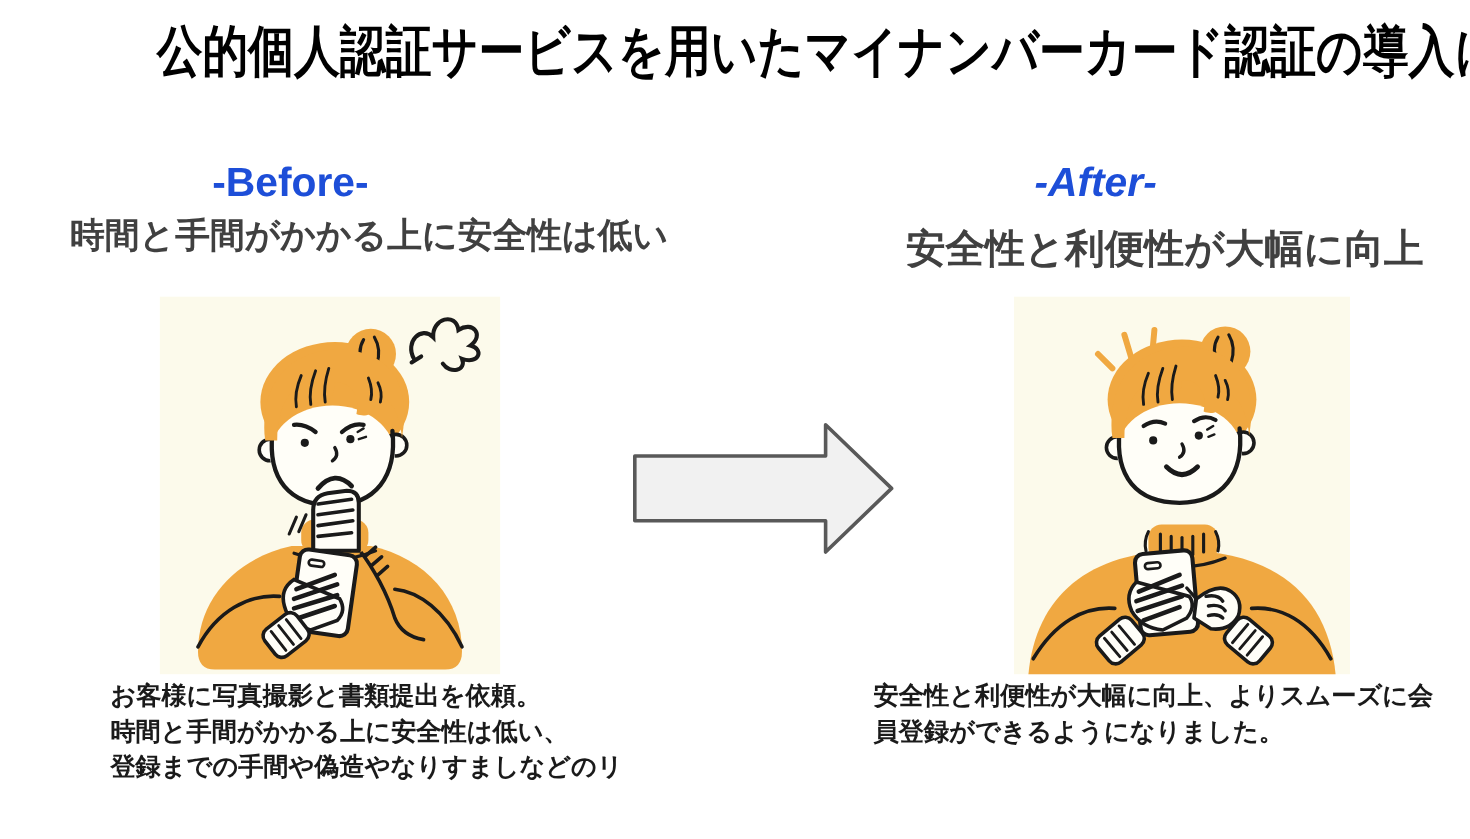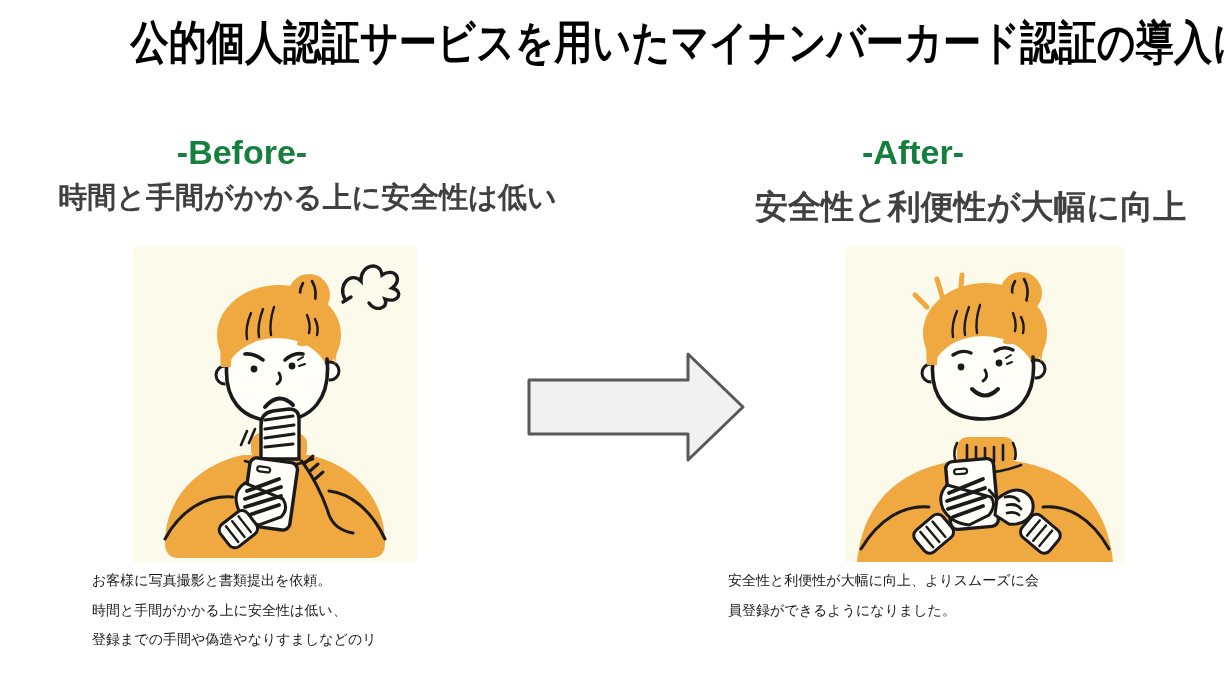--- a/index.html
+++ b/index.html
@@ -7,52 +7,52 @@
     position:relative;width:1225px;height:699px;background:#ffffff;overflow:hidden;
     font-family:"Liberation Sans","DejaVu Sans",sans-serif;color:#000;
   }
   .page-title{
     position:absolute;top:14px;left:0;width:1225px;text-align:center;
     font-size:46px;font-weight:bold;white-space:nowrap;line-height:56px;
   }
   .page-title .squeeze{display:inline-block;transform:scaleX(0.83);transform-origin:center;}
   .col-label{
     position:absolute;top:132px;width:300px;text-align:center;
-    color:#15803d;font-weight:bold;font-size:34px;line-height:40px;white-space:nowrap;
+    color:#1d4ed8;font-weight:bold;font-size:34px;line-height:40px;white-space:nowrap;
   }
   .col-heading{
     position:absolute;font-weight:bold;color:#404040;text-align:center;white-space:nowrap;
   }
   .before-heading{top:176px;left:25px;width:565px;font-size:29px;line-height:42px;}
   .after-heading{top:186px;left:755px;width:360px;font-size:33px;line-height:42px;}
   .illus{position:absolute;top:247px;}
   .illus-before{left:133px;width:284px;height:315px;}
   .illus-after{left:845px;width:280px;height:315px;}
   .arrow-wrap{position:absolute;left:525px;top:348px;width:225px;height:118px;}
   .caption{
-    position:absolute;top:566px;font-size:14px;line-height:29.5px;color:#1a1a1a;
-    white-space:nowrap;font-weight:normal;
+    position:absolute;top:566px;font-size:21px;line-height:29.5px;color:#1a1a1a;
+    white-space:nowrap;font-weight:bold;
   }
   .caption-before{left:92px;width:450px;}
   .caption-after{left:728px;width:470px;}
   svg{display:block;}
 </style>
 </head>
 <body>
 
 <div class="stage">
 
   <div class="page-title">
     <span class="squeeze">公的個人認証サービスを用いたマイナンバーカード認証の導入による変化</span>
   </div>
 
   <div class="col-label" style="left:92px;">-Before-</div>
   <div class="col-heading before-heading">時間と手間がかかる上に安全性は低い</div>
 
-  <div class="col-label" style="left:763px;">-After-</div>
+  <div class="col-label" style="left:763px;font-style:italic;">-After-</div>
   <div class="col-heading after-heading">安全性と利便性が大幅に向上</div>
 
   <div class="illus illus-before">
     <svg width="284" height="315" viewBox="0 0 284 315">
       <rect x="0" y="0" width="284" height="315" fill="#fcfaeb"></rect>
 
       <g fill="none" stroke="#1a1a1a" stroke-width="3.4" stroke-linecap="round">
         <path d="M 212 52 C 204 38 218 24 228 34 C 227 18 247 13 249 28 C 261 20 271 32 259 41 C 271 44 266 57 252 52 C 256 62 242 65 236 56"></path>
         <path d="M 210 55 L 218 50"></path>
       </g>

